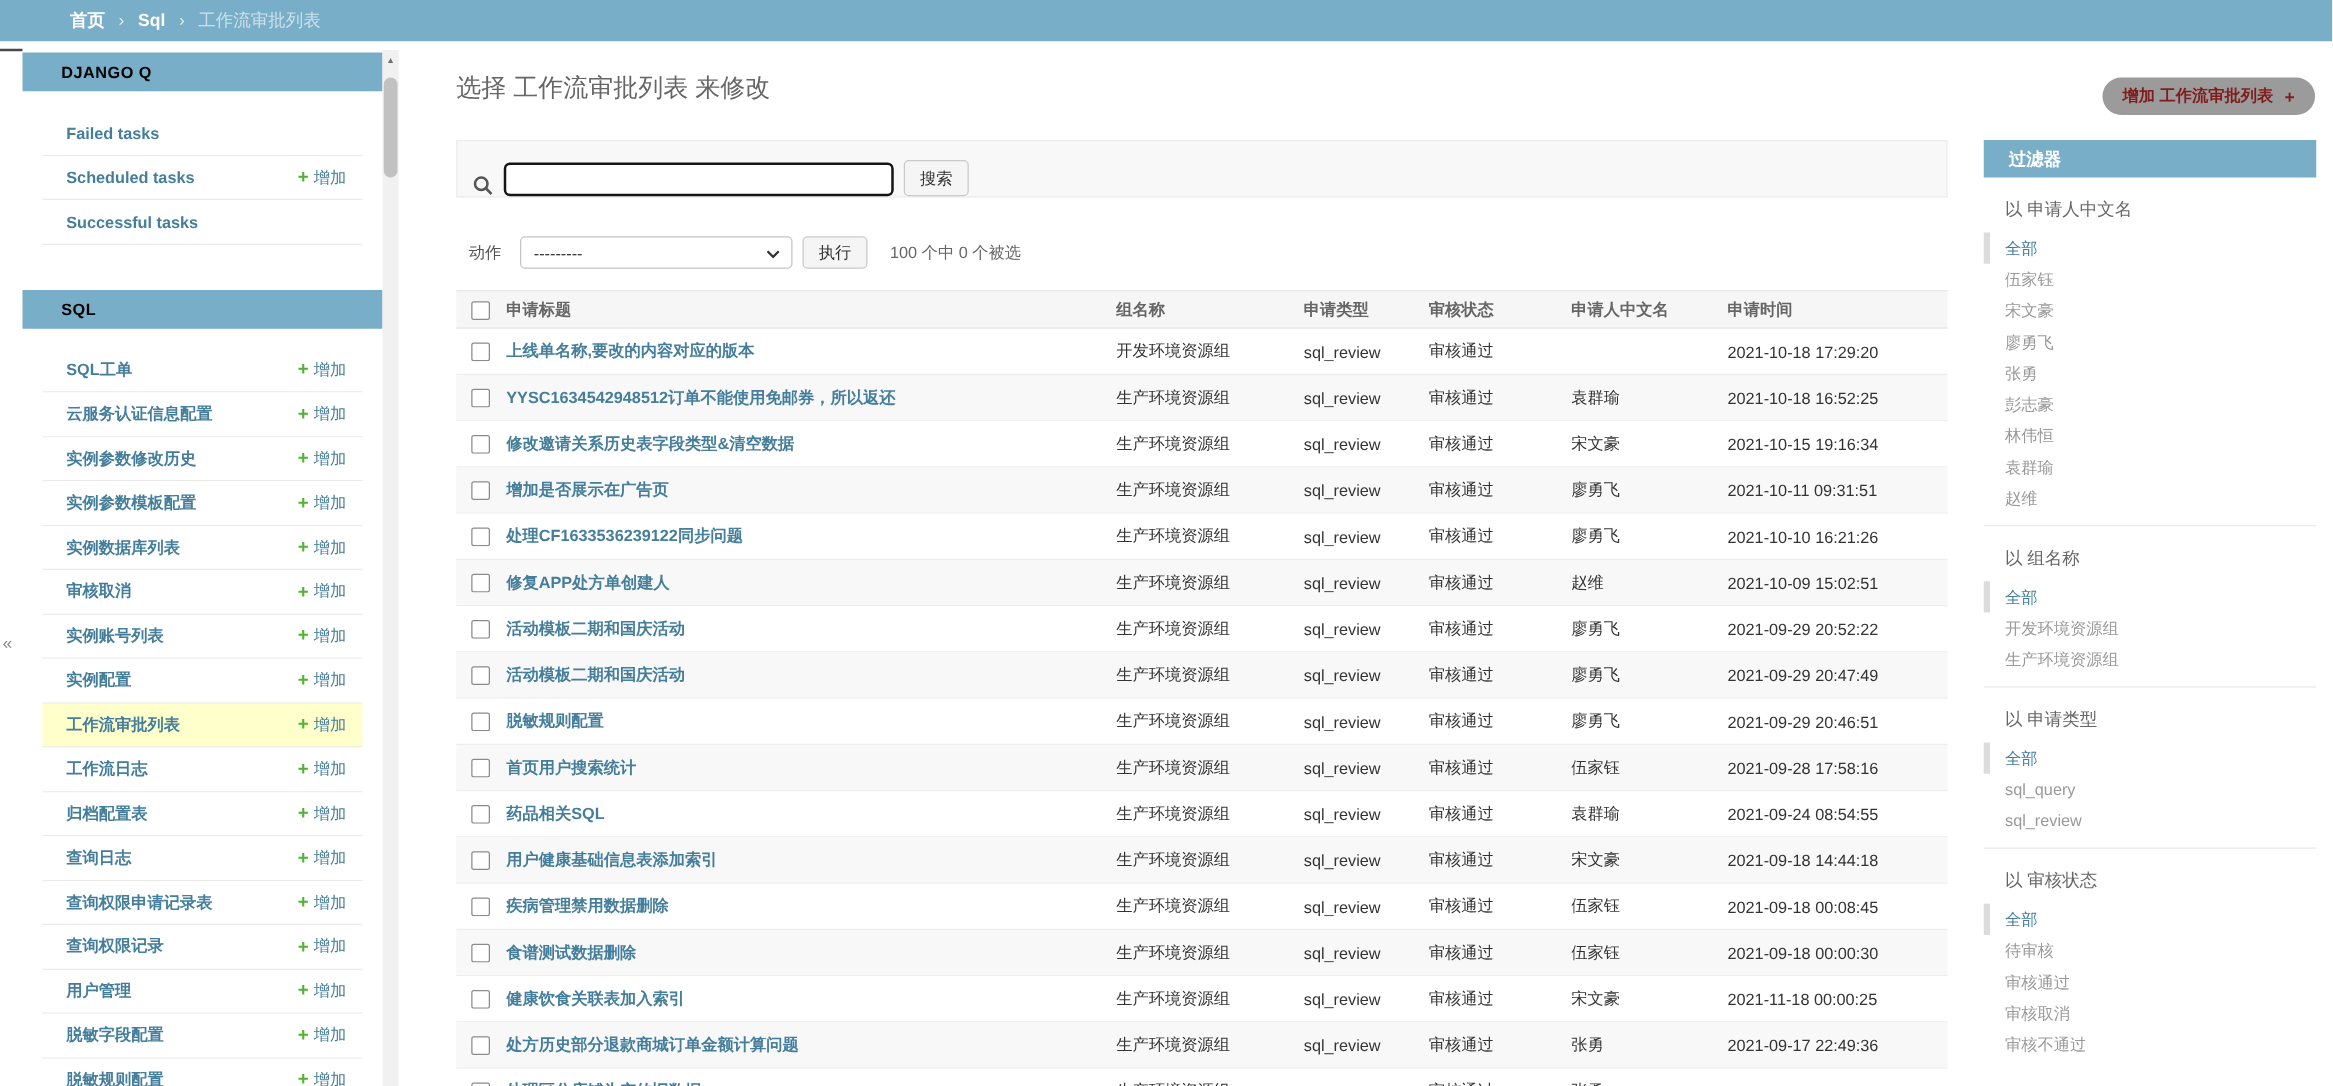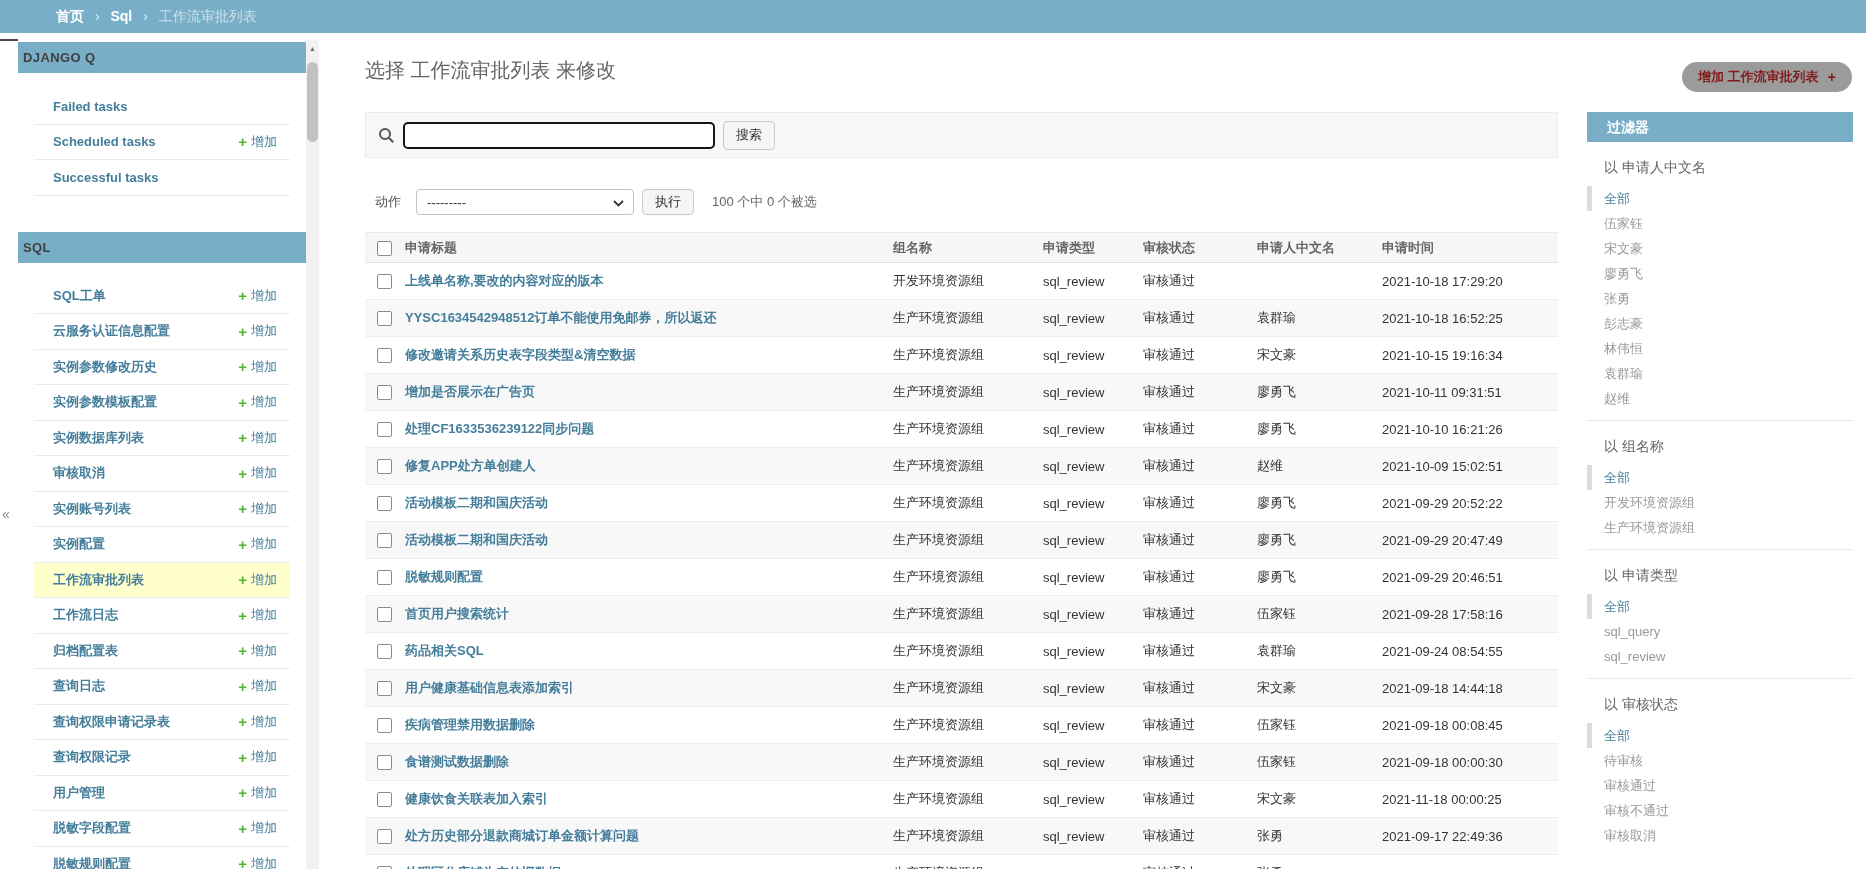--- a/index.html
+++ b/index.html
@@ -12,42 +12,42 @@
     line-height:33px;padding-left:56px;box-sizing:border-box;font-size:14px;color:#fff;}
   .breadcrumbs a{color:#fff;font-weight:600;}
   .breadcrumbs .sep{color:rgba(255,255,255,.75);margin:0 7px;}
   .breadcrumbs .current{color:rgba(255,255,255,.62);}
 
   .left-strip{position:absolute;left:0;top:39px;width:18px;height:2px;background:#4a4a4a;}
   .collapse-toggle{position:absolute;left:2px;top:506px;font-size:14px;color:#8a8a8a;cursor:pointer;}
 
   
   .sidebar{position:absolute;left:18px;top:42px;width:288px;}
-  .module .caption{background:#79aec8;color:#404040;font-size:13px;font-weight:700;
-    letter-spacing:.4px;line-height:31px;padding-left:5px;}
+  .module .caption{background:#79aec8;color:#000000;font-size:13px;font-weight:700;
+    letter-spacing:.4px;line-height:31px;padding-left:31px;}
   .module ul{margin:16px;padding:0;list-style:none;}
   .module + .module{margin-top:36px;}
   .sidebar-row{height:35.5px;box-sizing:border-box;border-bottom:1px solid #eaeaea;
     display:flex;align-items:center;padding:0 13px 0 19px;background:#fff;}
   .sidebar-row.current{background:#ffffcc;}
   .model-link{color:#447e9b;font-size:13px;font-weight:700;flex:1;white-space:nowrap;overflow:hidden;}
   .addlink{display:flex;align-items:center;gap:4px;}
   .addlink .plus{color:#52b332;font-weight:700;font-size:15px;line-height:1;}
   .addlink .addtext{color:#447e9b;font-size:13px;}
 
   
   .sb-track{position:absolute;left:306px;top:40px;width:13px;height:829px;background:#f1f1f1;}
   .sb-btn{height:16px;display:flex;align-items:center;justify-content:center;font-size:7px;color:#707070;}
   .sb-thumb{position:absolute;left:1px;top:22px;width:11px;height:80px;background:#c1c1c1;border-radius:6px;}
 
   
   .page-title{position:absolute;left:365px;top:57px;margin:0;font-size:20px;font-weight:400;color:#666;}
 
   .search-module{position:absolute;left:365px;top:112px;width:1193px;height:46px;background:#f8f8f8;
-    border:1px solid #ececec;box-sizing:border-box;display:flex;align-items:center;padding-left:12px;}
+    border:1px solid #ececec;box-sizing:border-box;display:flex;align-items:flex-end;padding-left:12px;}
   .mag{display:flex;align-items:center;}
   .search-input{margin-left:8px;width:296px;height:23px;border:2px solid #151515;border-radius:5px;
     font-size:13px;padding:0 6px;background:#fff;outline:none;}
   .btn{height:29px;padding:0 12px;background:#f5f5f5;border:1px solid #c9c9c9;border-radius:4px;
     font-size:13px;color:#333;font-family:inherit;cursor:pointer;}
   .search-btn{margin-left:8px;}
 
   .actions-row{position:absolute;left:365px;top:188px;height:28px;display:flex;align-items:center;}
   .actions-label{font-size:13px;color:#555;margin-left:10px;}
   .action-select{margin-left:15px;width:218px;height:26px;border:1px solid #c4c4c4;border-radius:4px;
@@ -636,23 +636,23 @@
 
           <li class="f-opt">
             <a>待审核</a>
           </li>
 
           <li class="f-opt">
             <a>审核通过</a>
           </li>
 
           <li class="f-opt">
+            <a>审核取消</a>
+          </li>
+
+          <li class="f-opt">
             <a>审核不通过</a>
-          </li>
-
-          <li class="f-opt">
-            <a>审核取消</a>
           </li>
         </ul>
     </div>
   </aside>
 
 </div>
 
 </body></html>

